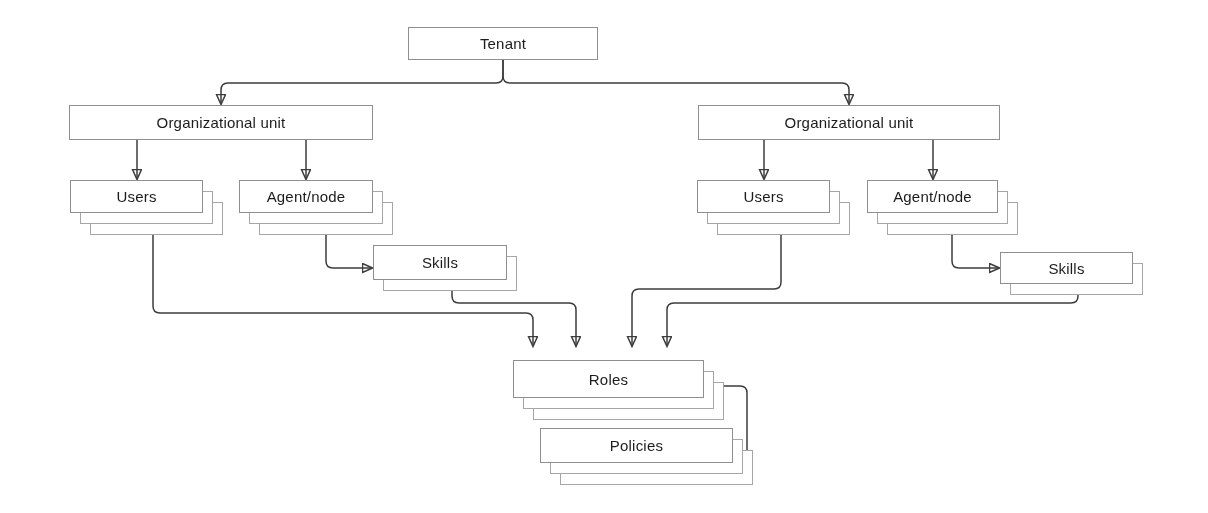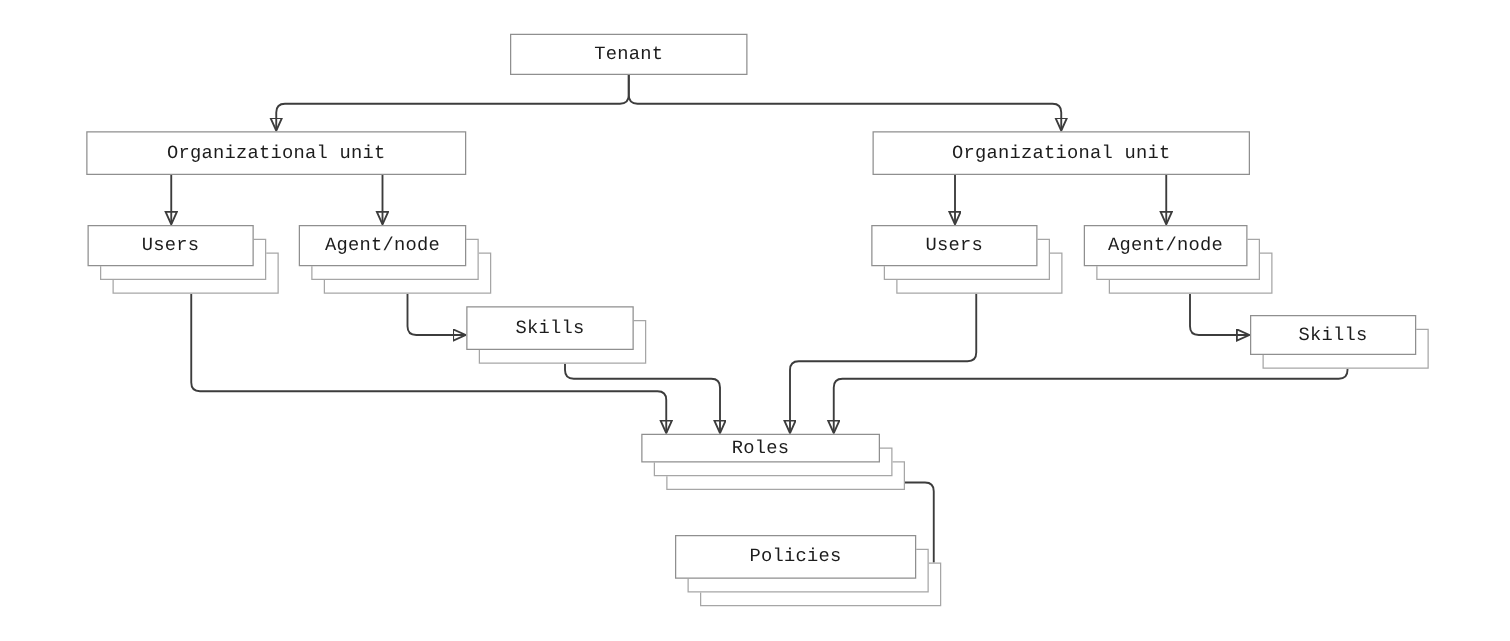--- a/index.html
+++ b/index.html
@@ -6,21 +6,21 @@
     --line:#3c3c3c;
     --boxBorder:#8f8f8f;
     --stackBorder:#a6a6a6;
     --boxFill:#ffffff;
     --text:#1c1c1c;
     --bg:#ffffff;
   }
   html,body{margin:0;padding:0;background:var(--bg);}
   .stage{
     position:relative;width:1208px;height:513px;background:var(--bg);
-    font-family:Liberation Mono, monospace;overflow:hidden;
+    font-family:Liberation Sans, sans-serif;overflow:hidden;
   }
   .wires{position:absolute;left:0;top:0;width:1208px;height:513px;}
   .wires path{fill:none;stroke:var(--line);stroke-width:1.5px;}
   .node{position:absolute;}
   .layer{
     position:absolute;width:100%;height:100%;box-sizing:border-box;
     background:var(--boxFill);border:1.5px solid var(--stackBorder);
   }
   .layer.l2{left:10px;top:11px;}
   .layer.l3{left:20px;top:22px;}
@@ -116,21 +116,21 @@
     </div>
   </div>
 
   <div class="node" style="left:1000px;top:252px;width:133px;height:32px">
     <div class="layer l2"></div>
     <div class="layer l1">
       <span class="lbl">Skills</span>
     </div>
   </div>
 
-  <div class="node" style="left:513px;top:347px;width:191px;height:23px">
+  <div class="node" style="left:513px;top:360px;width:191px;height:38px">
     <div class="layer l3"></div>
     <div class="layer l2"></div>
     <div class="layer l1">
       <span class="lbl">Roles</span>
     </div>
   </div>
 
   <div class="node" style="left:540px;top:428px;width:193px;height:35px">
     <div class="layer l3"></div>
     <div class="layer l2"></div>

